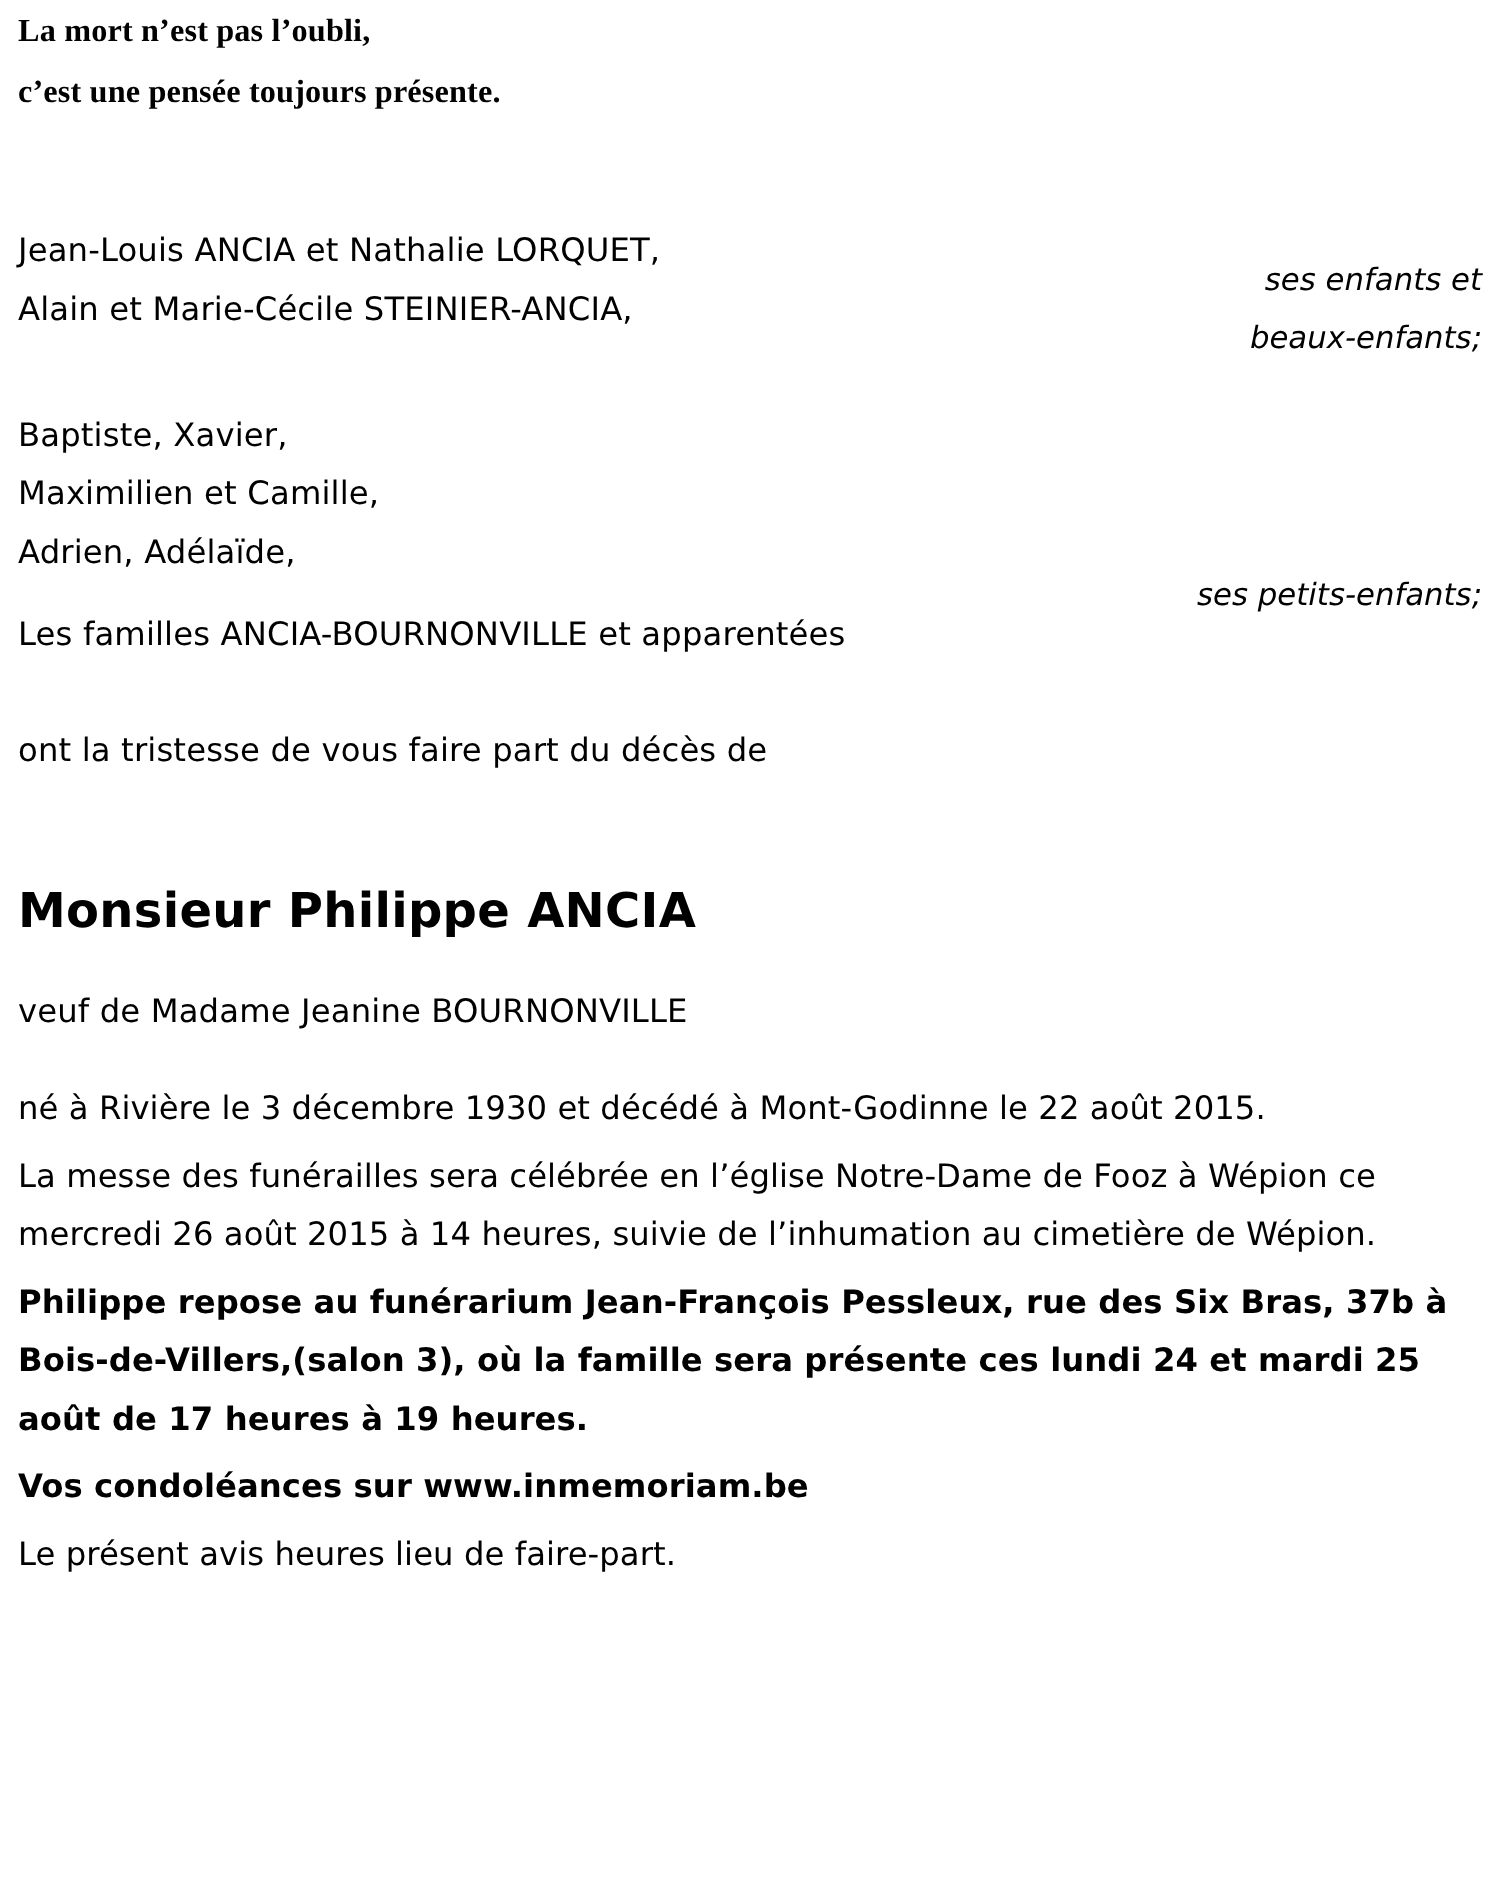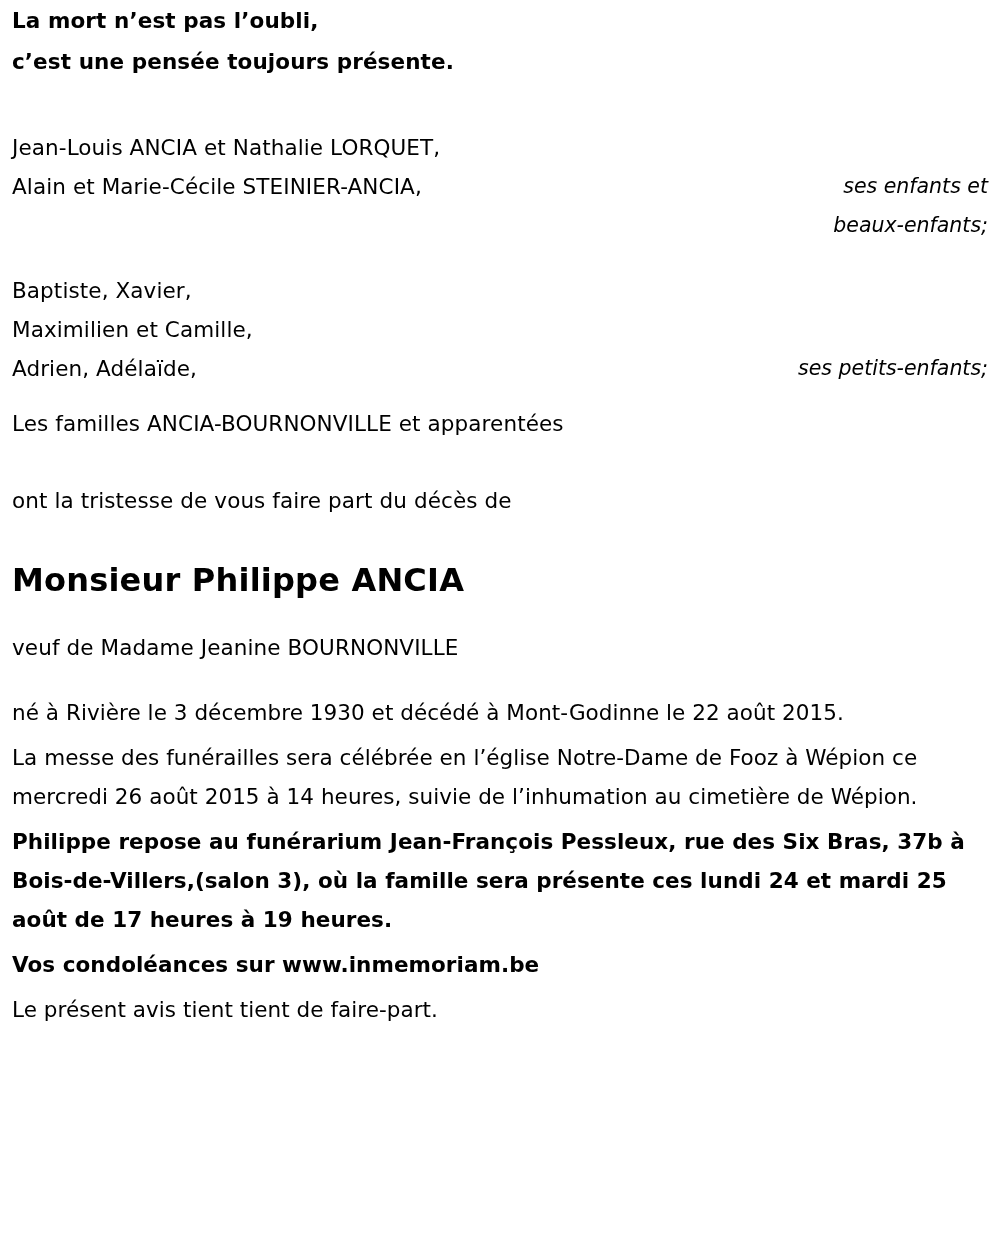--- a/index.html
+++ b/index.html
@@ -30,32 +30,33 @@
     letter-spacing: 0.1px;
     white-space: pre-wrap;
   }
   .bold {
     font-weight: 700;
   }
   .epigraph .line {
     font-weight: 700;
     font-size: 21.5px;
     line-height: 41px;
+    font-family: Liberation Serif, serif;
   }
 
   
   .gap-sm { height: 16px; }
   .gap-md { height: 26px; }
   .gap-lg { height: 38px; }
   .gap-xl { height: 46px; }
 
   
   .rel-row {
     display: flex;
-    align-items: flex-start;
+    align-items: center;
     justify-content: space-between;
   }
   .rel-left {
     flex: 0 1 auto;
   }
   .rel-right {
     flex: 0 0 auto;
     text-align: right;
     font-style: italic;
     font-size: 20.5px;
@@ -65,20 +66,21 @@
   }
   .rel-right.offset-a { margin-top: 39px; margin-left: 24px; }
   .rel-right.offset-b { margin-top: 39px; }
 
   
   .deceased-name {
     font-weight: 700;
     font-size: 32px;
     line-height: 44px;
     letter-spacing: 0.2px;
+    margin-top: 27px;
   }
 
   
   .para {
     font-size: 21.5px;
     line-height: 39px;
     letter-spacing: 0.05px;
     max-width: 960px;
   }
   .para.bold { font-weight: 700; }
@@ -129,15 +131,15 @@
   <div class="gap-md"></div>
 
   <div class="line">veuf de Madame Jeanine BOURNONVILLE</div>
 
   <div class="gap-md"></div>
 
   <div class="para">né à Rivière le 3 décembre 1930 et décédé à Mont-Godinne le 22 août 2015.</div>
   <div class="para">La messe des funérailles sera célébrée en l’église Notre-Dame de Fooz à Wépion ce mercredi 26 août 2015 à 14 heures, suivie de l’inhumation au cimetière de Wépion.</div>
   <div class="para bold">Philippe repose au funérarium Jean-François Pessleux, rue des Six Bras, 37b à Bois-de-Villers,(salon 3), où la famille sera présente ces lundi 24 et mardi 25 août de 17 heures à 19 heures.</div>
   <div class="para bold">Vos condoléances sur www.inmemoriam.be</div>
-  <div class="para">Le présent avis tient tient de faire-part.</div>
+  <div class="para">Le présent avis heures lieu de faire-part.</div>
 
 </div>
 
 </body></html>

